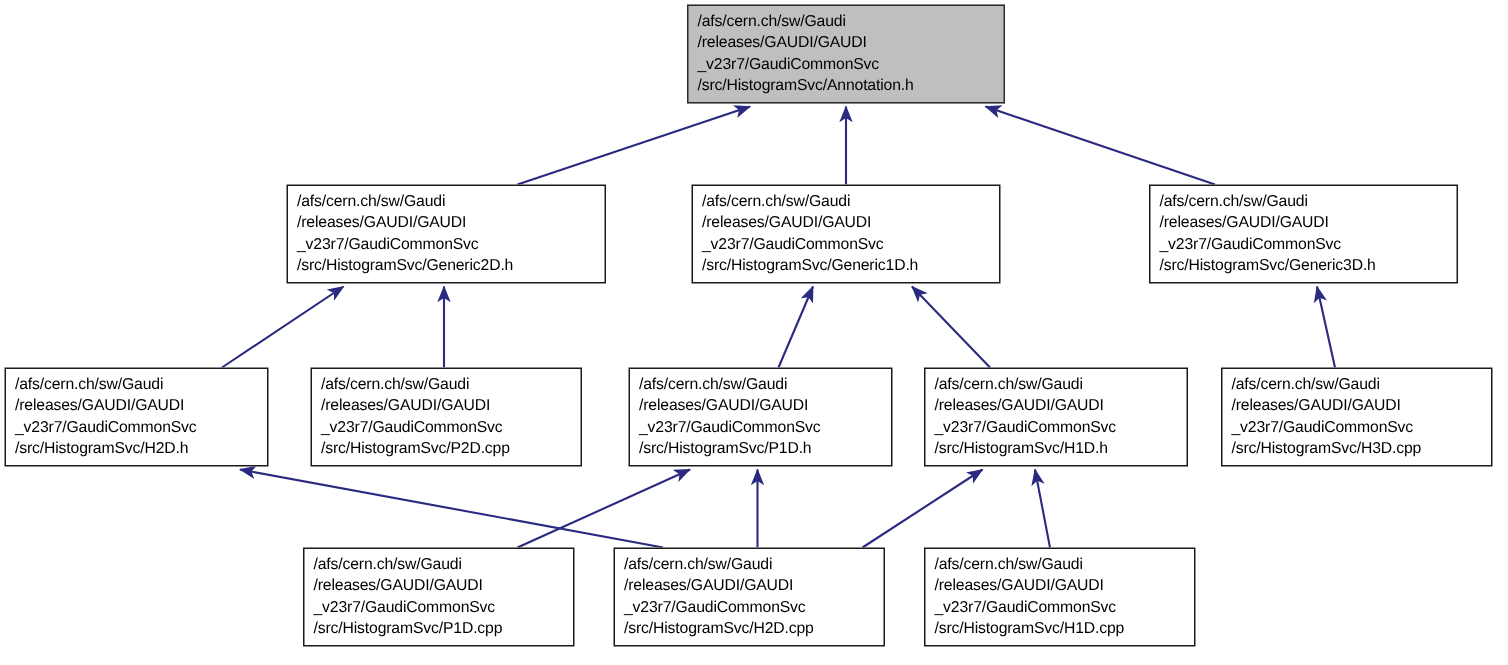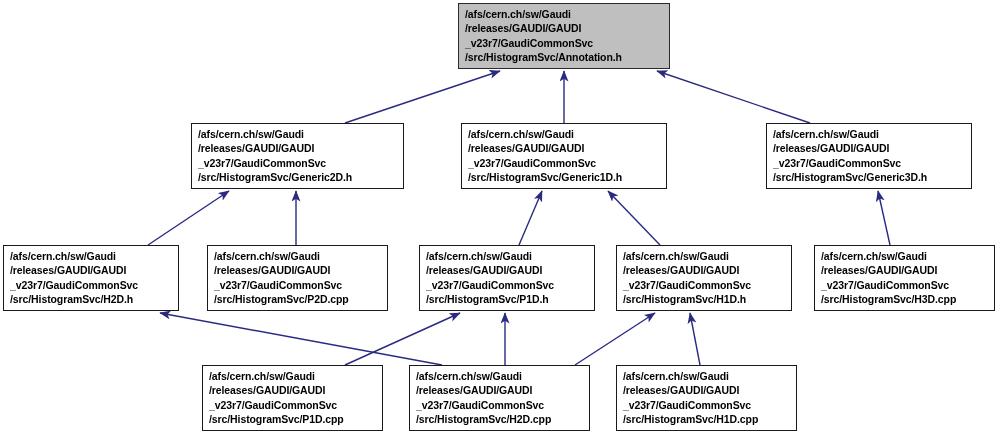--- a/index.html
+++ b/index.html
@@ -2,21 +2,21 @@
 <html><head>
 <meta charset="utf-8">
 <style>
   html,body{margin:0;padding:0;}
   body{
     width:1005px;height:443px;
     background:#ffffff;
     font-family:"Liberation Sans",sans-serif;
     overflow:hidden;
   }
-  #graph{position:relative;width:1005px;height:443px;font-weight:bold;}
+  #graph{position:relative;width:1005px;height:443px;}
   svg#edges{position:absolute;left:0;top:0;width:1005px;height:443px;}
   .node{
     position:absolute;
     box-sizing:border-box;
     border:1px solid #1a1a1a;
     background:#ffffff;
     color:#000000;
     font-size:10.5px;
     line-height:14.4px;
     padding:3px 5px 3px 6px;

